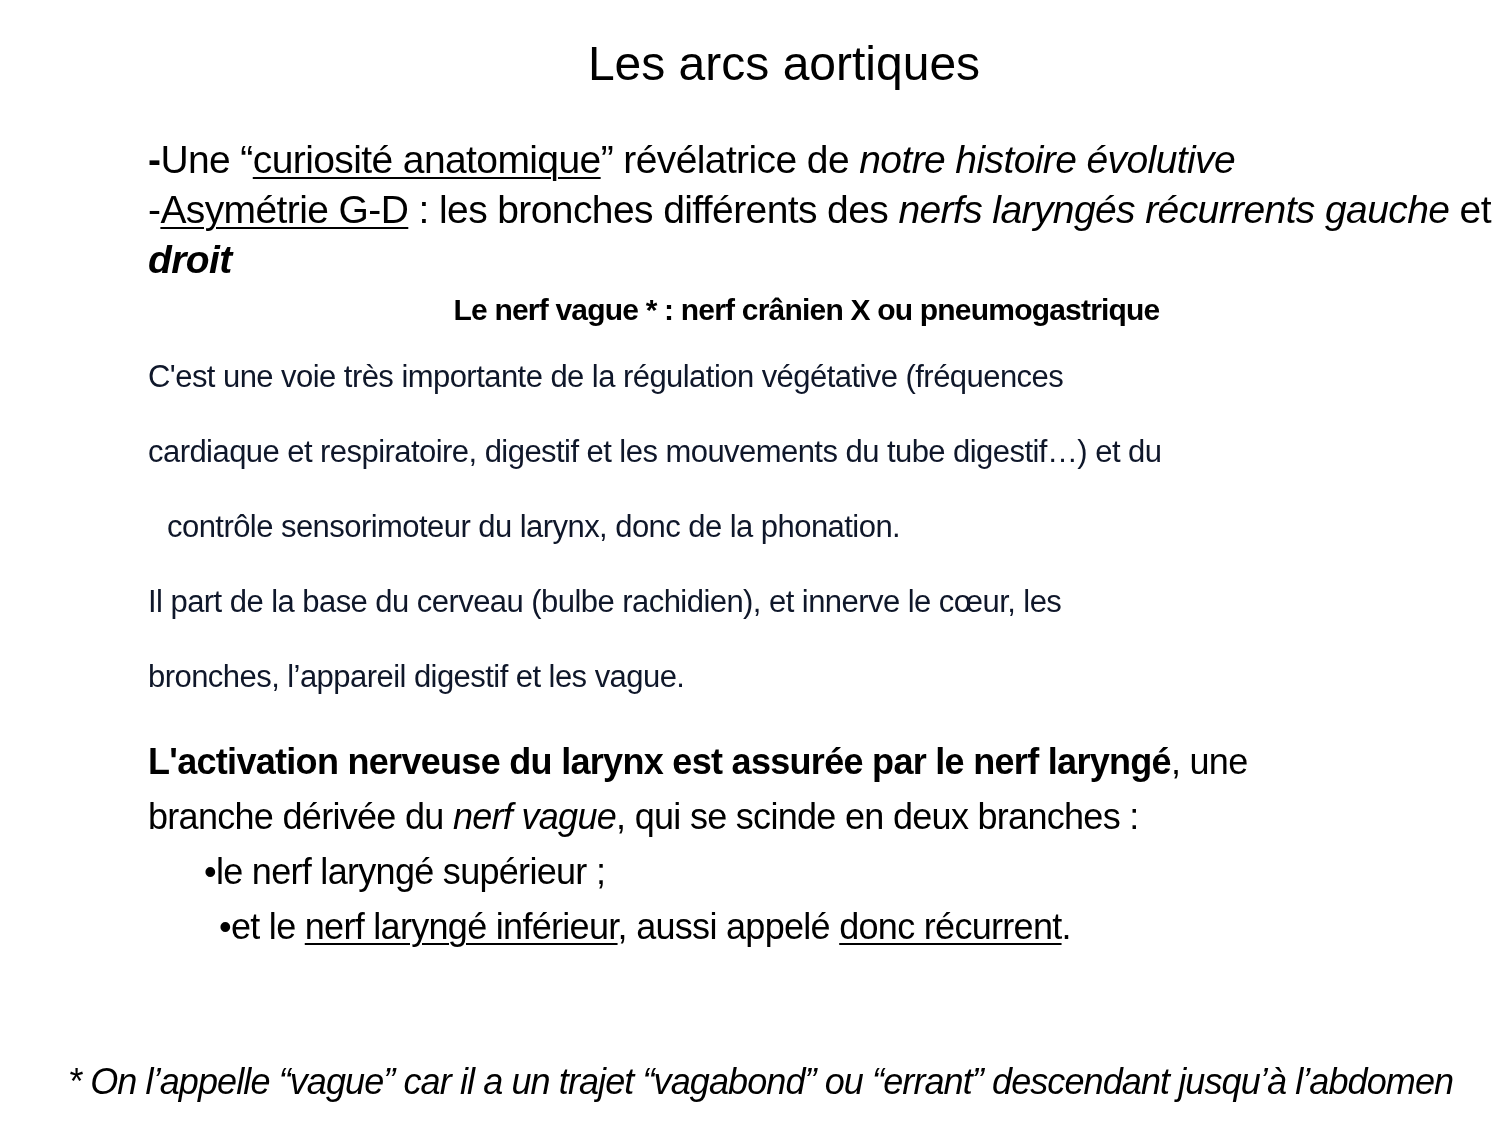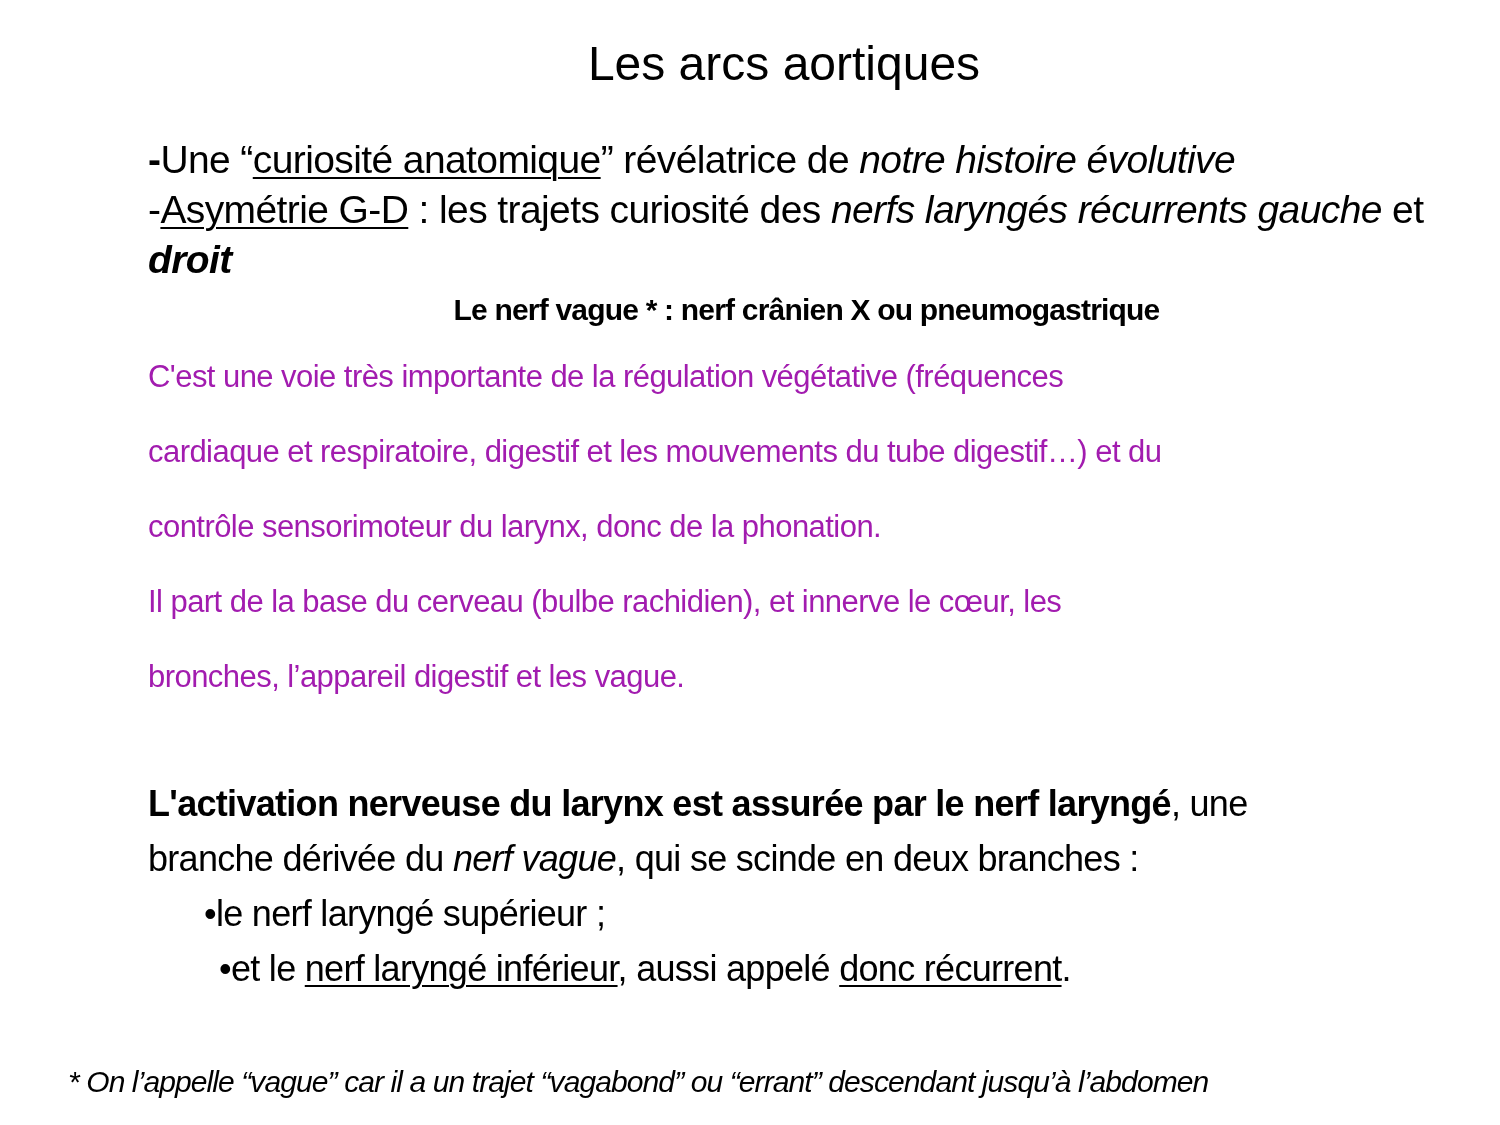--- a/index.html
+++ b/index.html
@@ -5,37 +5,37 @@
   html, body { margin: 0; padding: 0; background: #ffffff; }
   body { width: 1500px; height: 1125px; position: relative; overflow: hidden;
          font-family: "Liberation Sans", sans-serif; color: #000; }
   .abs { position: absolute; white-space: nowrap; padding-left: 34px; }
   #title { left: 0; width: 1500px; top: 34px; text-align: center; font-size: 48px; line-height: 60px; }
   .intro { left: 114px; font-size: 39px; line-height: 40px; letter-spacing: -0.6px; }
   #intro1 { top: 140px; }
   #intro2 { top: 190px; }
   #intro3 { top: 240px; font-weight: bold; }
   #vague-heading { left: 0; width: 1545px; text-align: center; top: 290px; font-size: 30px; font-weight: bold; line-height: 40px; letter-spacing: -0.8px; }
-  .para { left: 114px; font-size: 31px; line-height: 40px; color: #a21caf; letter-spacing: -0.55px; }
-  #p1 { top: 357px; } #p2 { top: 432px; } #p3 { top: 507px; } #p4 { top: 582px; } #p5 { top: 657px; }
-  .big { left: 114px; font-size: 36px; line-height: 50px; letter-spacing: -0.7px; margin-top: 42px; }
+  .para { left: 114px; font-size: 31px; line-height: 40px; color: #0f172a; letter-spacing: -0.55px; }
+  #p1 { top: 357px; } #p2 { top: 432px; } #p3 { top: 507px; margin-left: 19px; } #p4 { top: 582px; } #p5 { top: 657px; }
+  .big { left: 114px; font-size: 36px; line-height: 50px; letter-spacing: -0.7px; }
   #b1 { top: 737px; } #b2 { top: 792px; }
   #bullet1 { left: 170px; top: 847px; }
   #bullet2 { left: 185px; top: 902px; }
   u { text-decoration: underline; text-underline-offset: 4px; text-decoration-thickness: 2px; }
-  #footnote { left: 34px; top: 1062px; font-size: 30px; font-style: italic; line-height: 40px; letter-spacing: -0.9px; text-align: right; }
+  #footnote { left: 34px; top: 1062px; font-size: 36px; font-style: italic; line-height: 40px; letter-spacing: -0.9px; text-align: right; }
 </style>
 </head>
 <body>
 
 <div id="title" class="abs">Les arcs aortiques</div>
 
 <div id="intro1" class="abs intro"><b>-</b><span>Une “</span><u>curiosité anatomique</u><span>” révélatrice de </span><i>notre histoire évolutive</i></div>
 
-<div id="intro2" class="abs intro"><span>-</span><u>Asymétrie G-D</u><span> : les trajets curiosité des </span><i>nerfs laryngés récurrents gauche</i><span> et</span></div>
+<div id="intro2" class="abs intro"><span>-</span><u>Asymétrie G-D</u><span> : les bronches différents des </span><i>nerfs laryngés récurrents gauche</i><span> et</span></div>
 
 <div id="intro3" class="abs intro"><i>droit</i></div>
 
 <div id="vague-heading" class="abs">Le nerf vague * : nerf crânien X ou pneumogastrique</div>
 
 <div id="p1" class="abs para">C'est une voie très importante de la régulation végétative (fréquences</div>
 <div id="p2" class="abs para">cardiaque et respiratoire, digestif et les mouvements du tube digestif…) et du</div>
 <div id="p3" class="abs para">contrôle sensorimoteur du larynx, donc de la phonation.</div>
 <div id="p4" class="abs para">Il part de la base du cerveau (bulbe rachidien), et innerve le cœur, les</div>
 <div id="p5" class="abs para">bronches, l’appareil digestif et les vague.</div>

